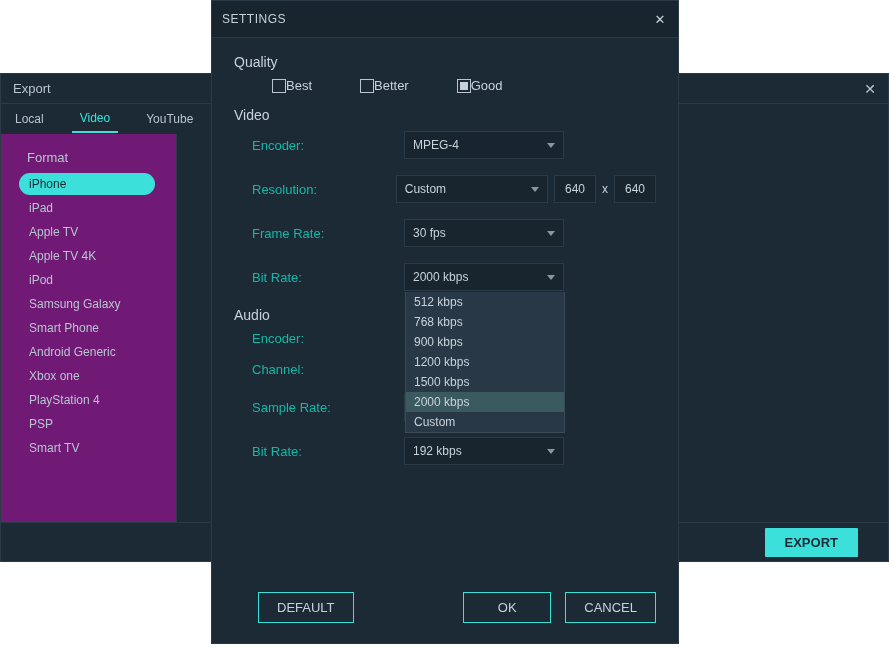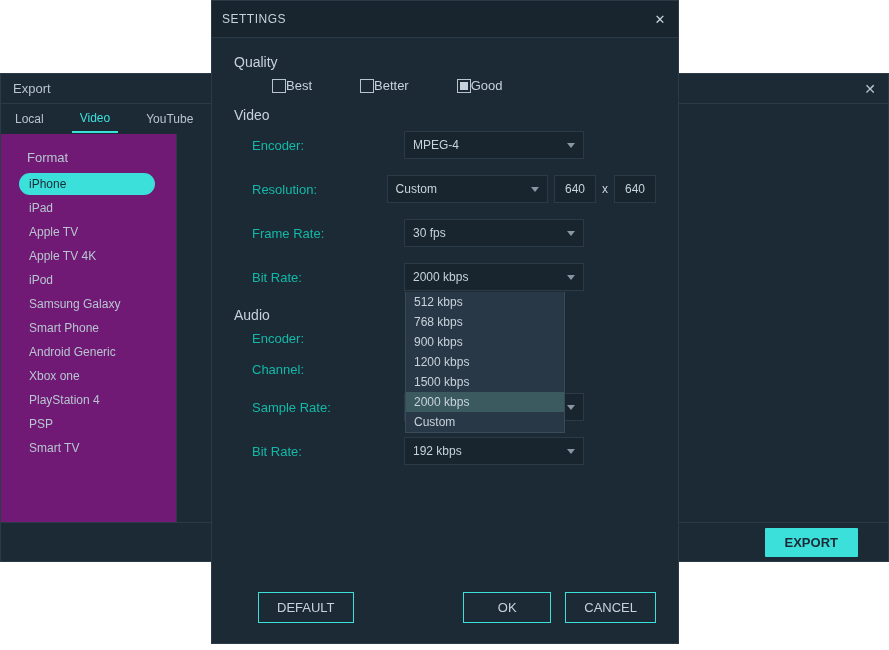--- a/index.html
+++ b/index.html
@@ -120,21 +120,21 @@
       background: #c8d2db;
     }
     .form-row {
       display: flex;
       align-items: center;
       margin-bottom: 16px;
       padding-left: 18px;
     }
     .form-label { width: 152px; font-size: 13px; color: #14b8a6; }
     .select {
-      width: 180px;
+      width: 160px;
       height: 28px;
       background: #18252f;
       border: 1px solid #2a3a47;
       color: #c8d2db;
       font-size: 12px;
       padding: 0 8px;
       display: flex;
       align-items: center;
       justify-content: space-between;
       cursor: pointer;

